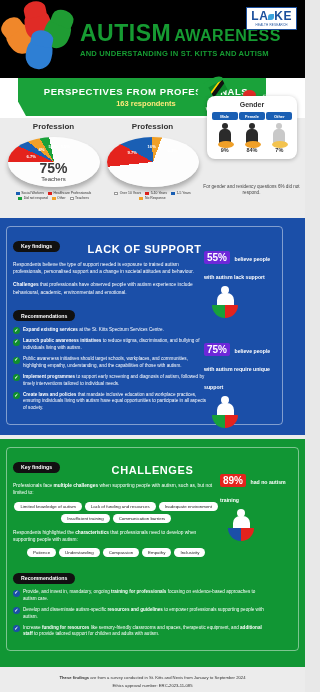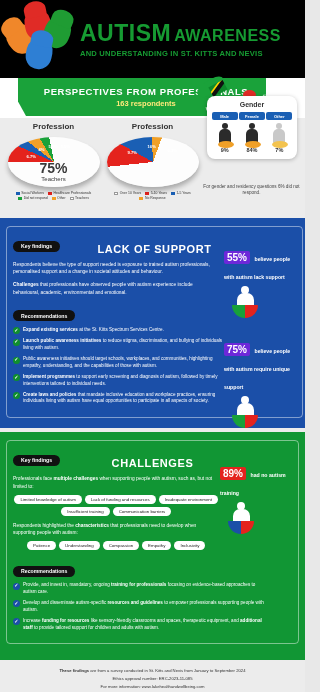--- a/index.html
+++ b/index.html
@@ -127,21 +127,21 @@
   .gcol { width: 26px; }
   .gtag { background: #1a5fb4; color: #fff; font-size: 4px; font-weight: bold; border-radius: 2px; padding: 1.5px 0; }
   .person { width: 14px; height: 22px; margin: 3px auto 0 auto; position: relative; }
   .p-head { width: 6px; height: 6px; border-radius: 50%; margin: 0 auto; }
   .p-body { width: 12px; height: 15px; margin: 0 auto; border-radius: 5px 5px 2px 2px; }
   .p-base { width: 16px; height: 7px; border-radius: 50%; margin: -3px auto 0 auto; }
   .gpct { font-size: 5.5px; font-weight: bold; color: #333; margin-top: 2px; }
   .gnote { font-size: 4.6px; color: #444; text-align: center; margin-top: 3px; line-height: 1.35; }
 
   
-  .sec-blue { background: #1b4fa8; padding: 8px 2px 10px 6px; position: relative; }
+  .sec-blue { background: #1b4fa8; padding: 8px 22px 10px 6px; position: relative; }
   .sec-green { background: #119634; padding: 8px 6px 10px 6px; position: relative; margin-top: 4px; }
   .secwrap { border: 1px solid rgba(255,255,255,.45); border-radius: 4px; padding: 7px 6px 8px 6px; position: relative; }
 
   .pill {
     display: inline-block; background: #111; color: #fff; font-size: 5.2px;
     font-weight: bold; border-radius: 7px; padding: 2.5px 8px;
   }
   .sec-heading {
     text-align: center; color: #fff; font-size: 11px; font-weight: bold;
     letter-spacing: .6px; margin-top: -9px;
@@ -200,21 +200,25 @@
     <div class="hands">
       <div class="hand h-org"></div>
       <div class="hand h-red"></div>
       <div class="hand h-grn"></div>
       <div class="hand h-blu"></div>
     </div>
     <div class="titleblock">
       <div class="t-line1">
         <span class="t-autism">AUTISM</span><span class="t-aware">AWARENESS</span>
       </div>
-      <div class="t-sub">AND UNDERSTANDING IN ST. KITTS AND NEVIS</div>
+      <div class="t-sub">AND UNDERSTANDING IN ST. KITTS AND AUTISM</div>
+    </div>
+    <div class="logo">
+      <div class="logo-text"><span>LA</span><span class="logo-swoosh"></span><span>KE</span></div>
+      <div class="logo-sub">HEALTH RESEARCH</div>
     </div>
   </div>
 
   <div class="banner-wrap">
     <div class="banner">
       <div class="banner-title">PERSPECTIVES FROM PROFESSIONALS</div>
       <div class="banner-sub">163 respondents</div>
     </div>
     <div class="map">
       <div class="isle-kitts"></div>

